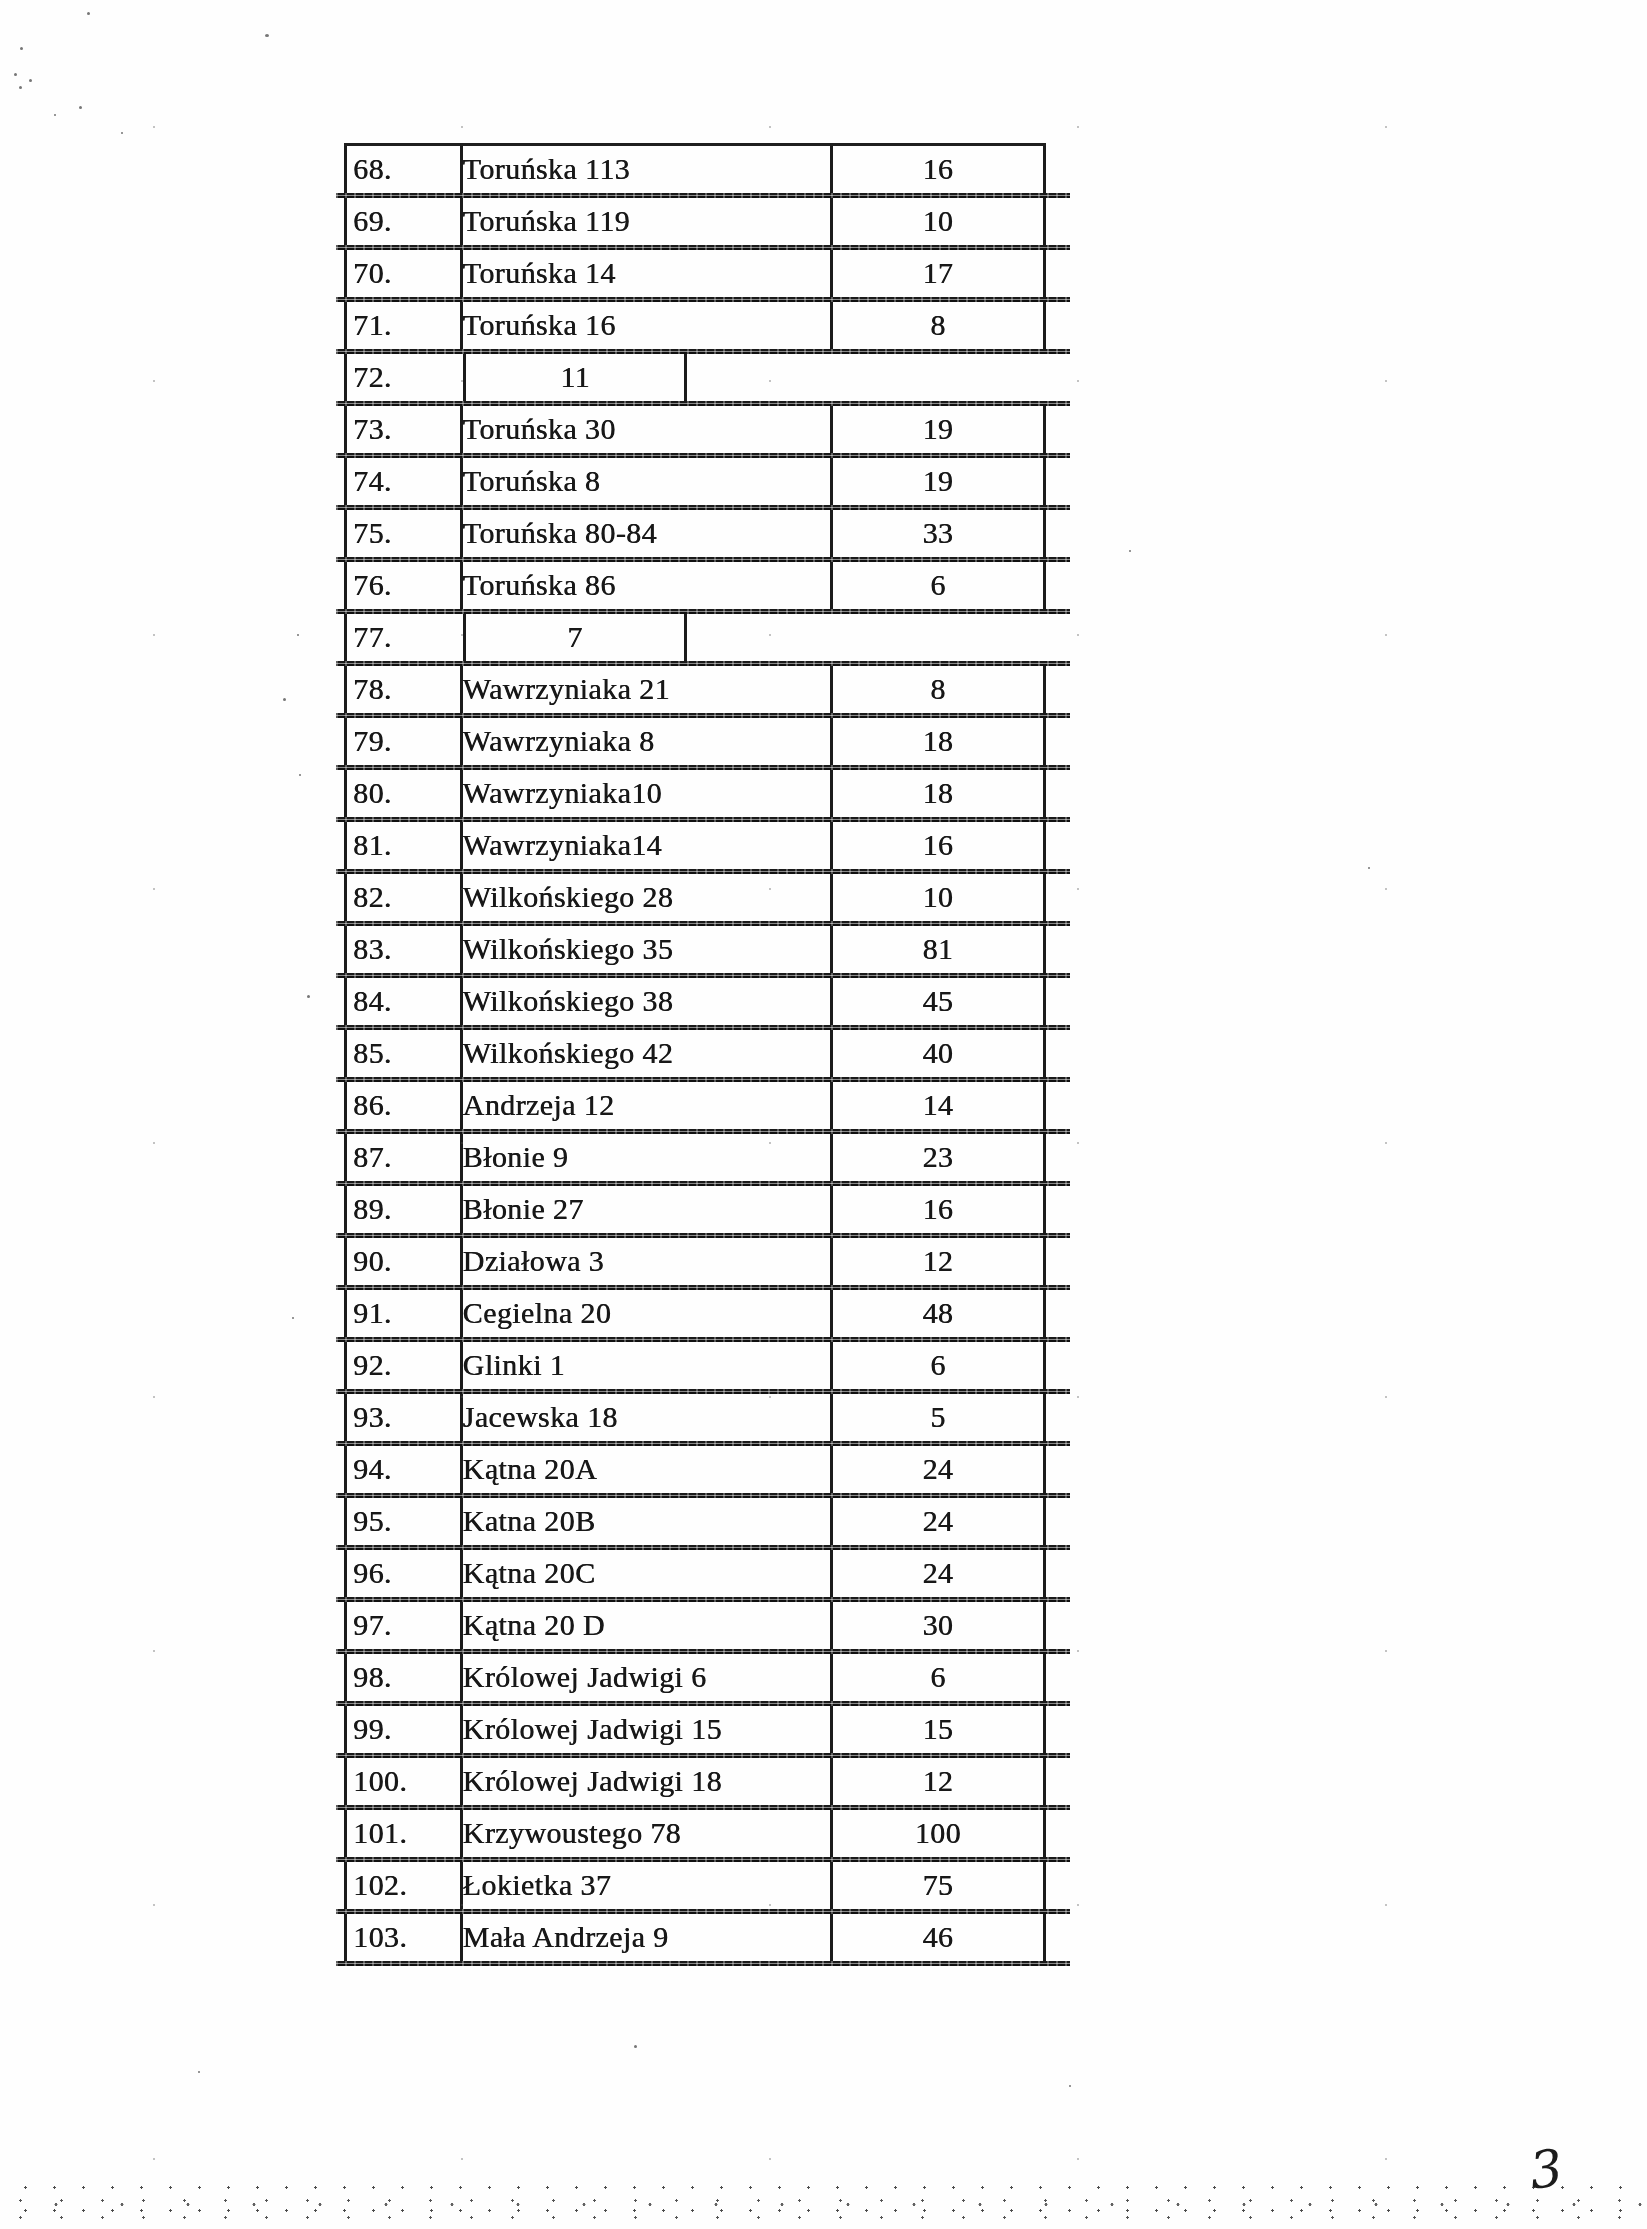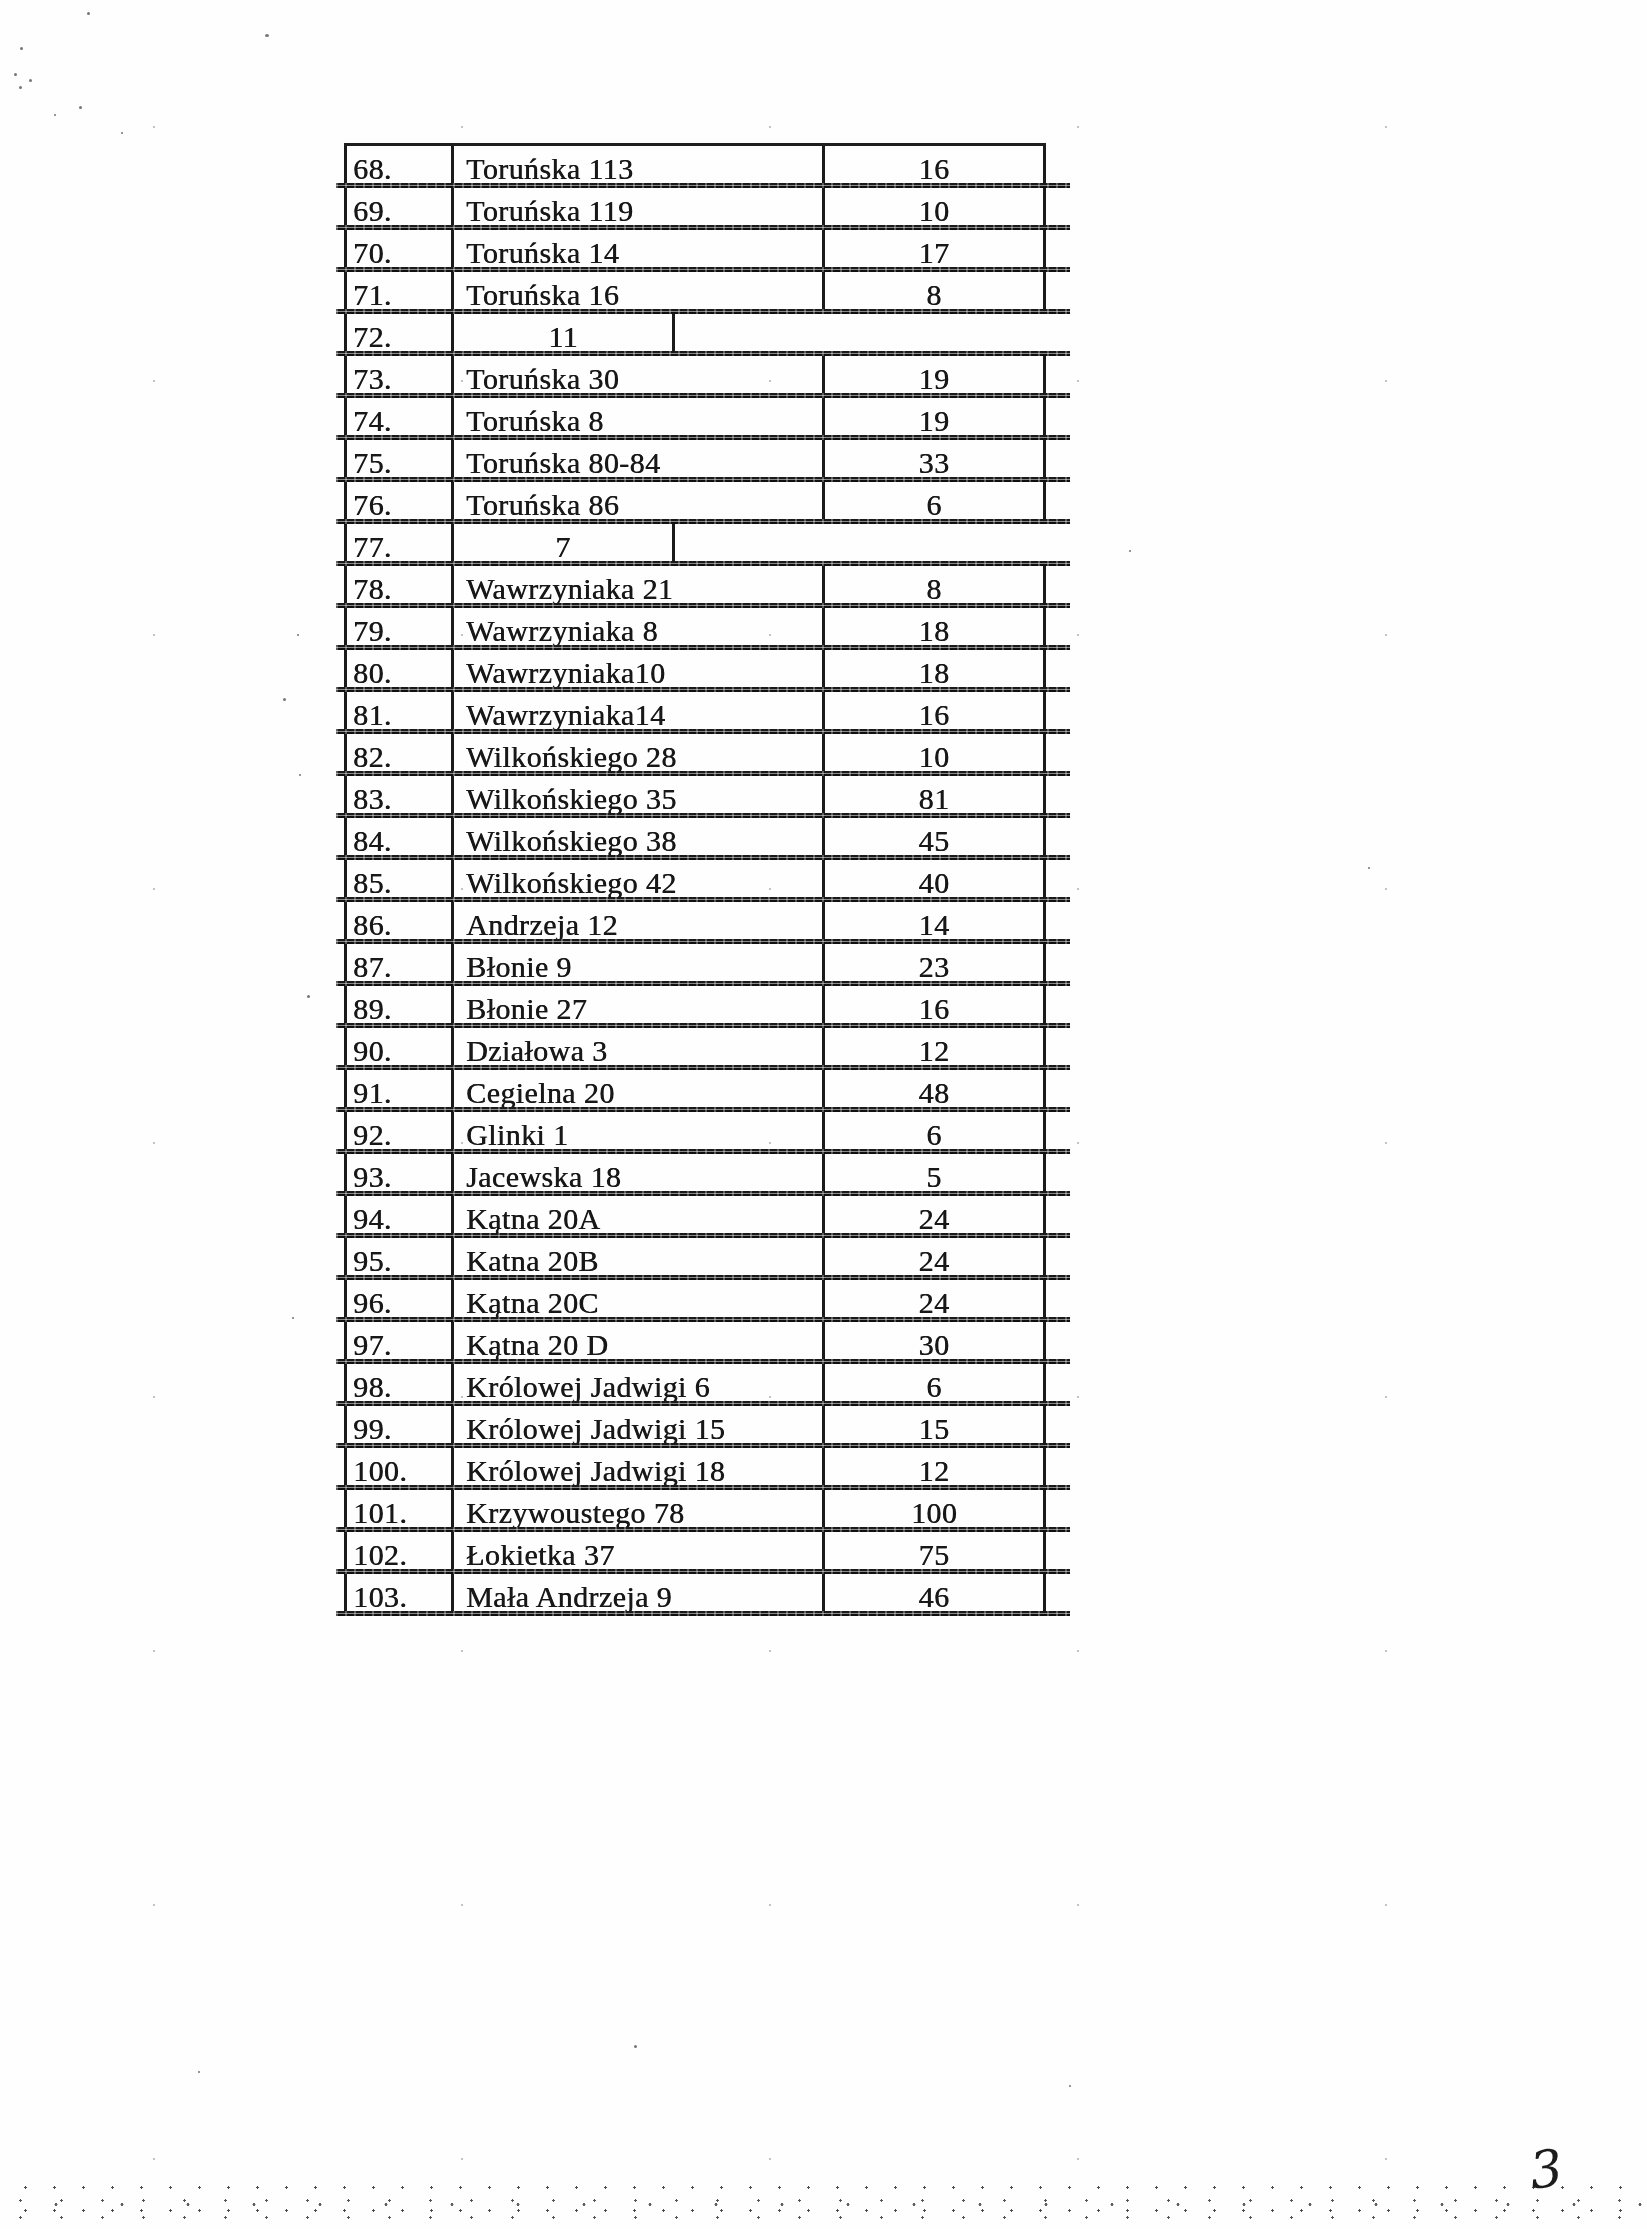--- a/index.html
+++ b/index.html
@@ -25,33 +25,33 @@
     pointer-events: none;
   }
 
   .scan-table {
     position: absolute;
     left: 344px;
     top: 143px;
     width: 702px;
     border-top: 3px solid #1f1f1f;
   }
-  .row { display: flex; height: 37px; }
+  .row { display: flex; height: 47px; gap: 12px; }
   .cell {
     box-sizing: border-box;
     font-size: 30px;
     line-height: 1.1;
     padding-top: 6px;
     letter-spacing: 0.4px;
     text-shadow: 0.5px 0 0 currentColor;
     white-space: nowrap;
     overflow: hidden;
   }
   .c1 { width: 107px; border-left: 3px solid #1b1b1b; padding-left: 6px; }
-  .c2 { width: 371px; border-left: 3px solid #1b1b1b; padding-left: 12px; }
+  .c2 { width: 371px; border-left: 3px solid #1b1b1b; padding-left: 0; }
   .c3 {
     width: 224px;
     border-left: 3px solid #1b1b1b;
     border-right: 3px solid #1b1b1b;
     text-align: center;
   }
   
   .hline {
     height: 5px;
     width: calc(100% + 32px);

